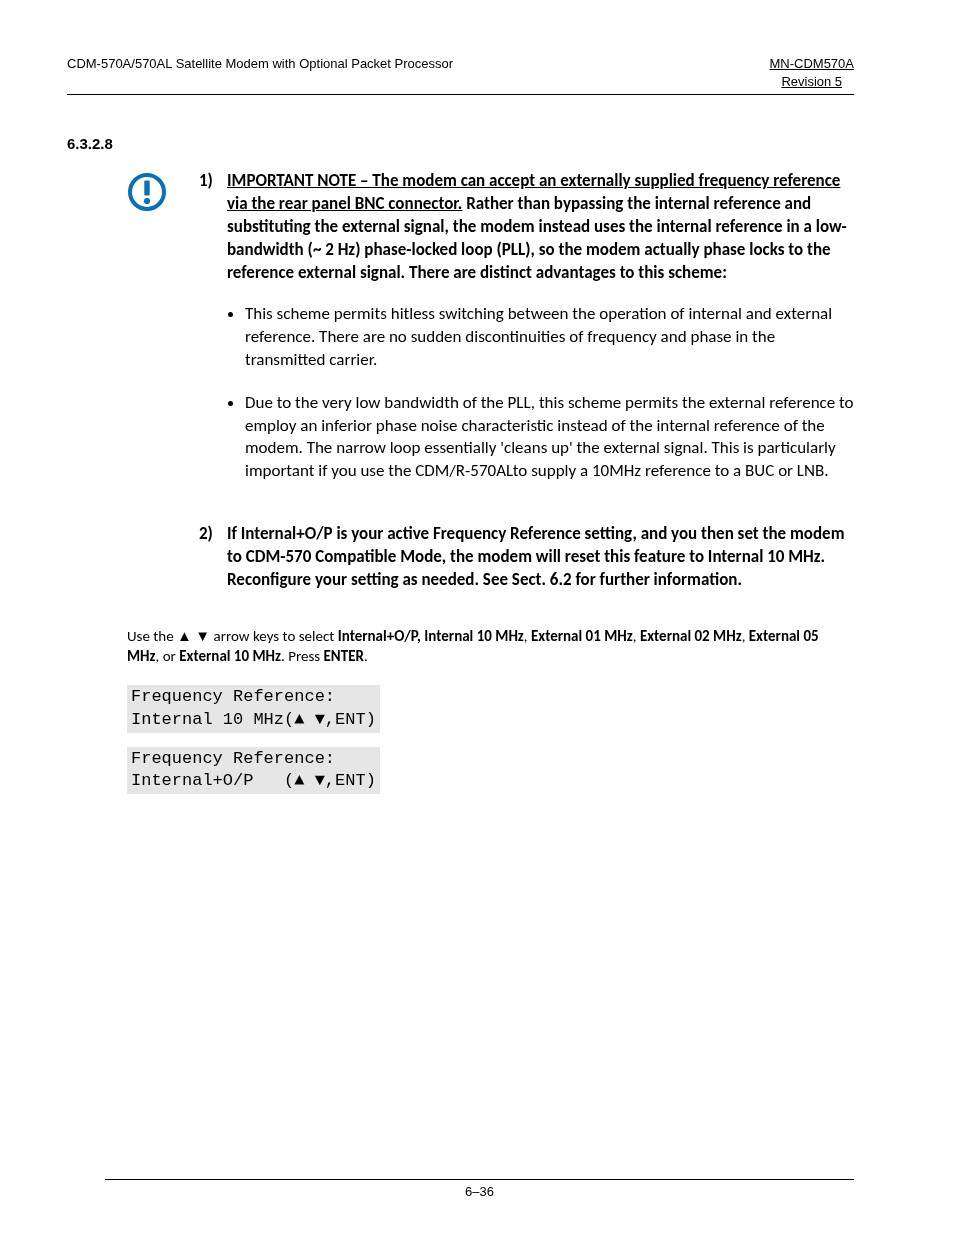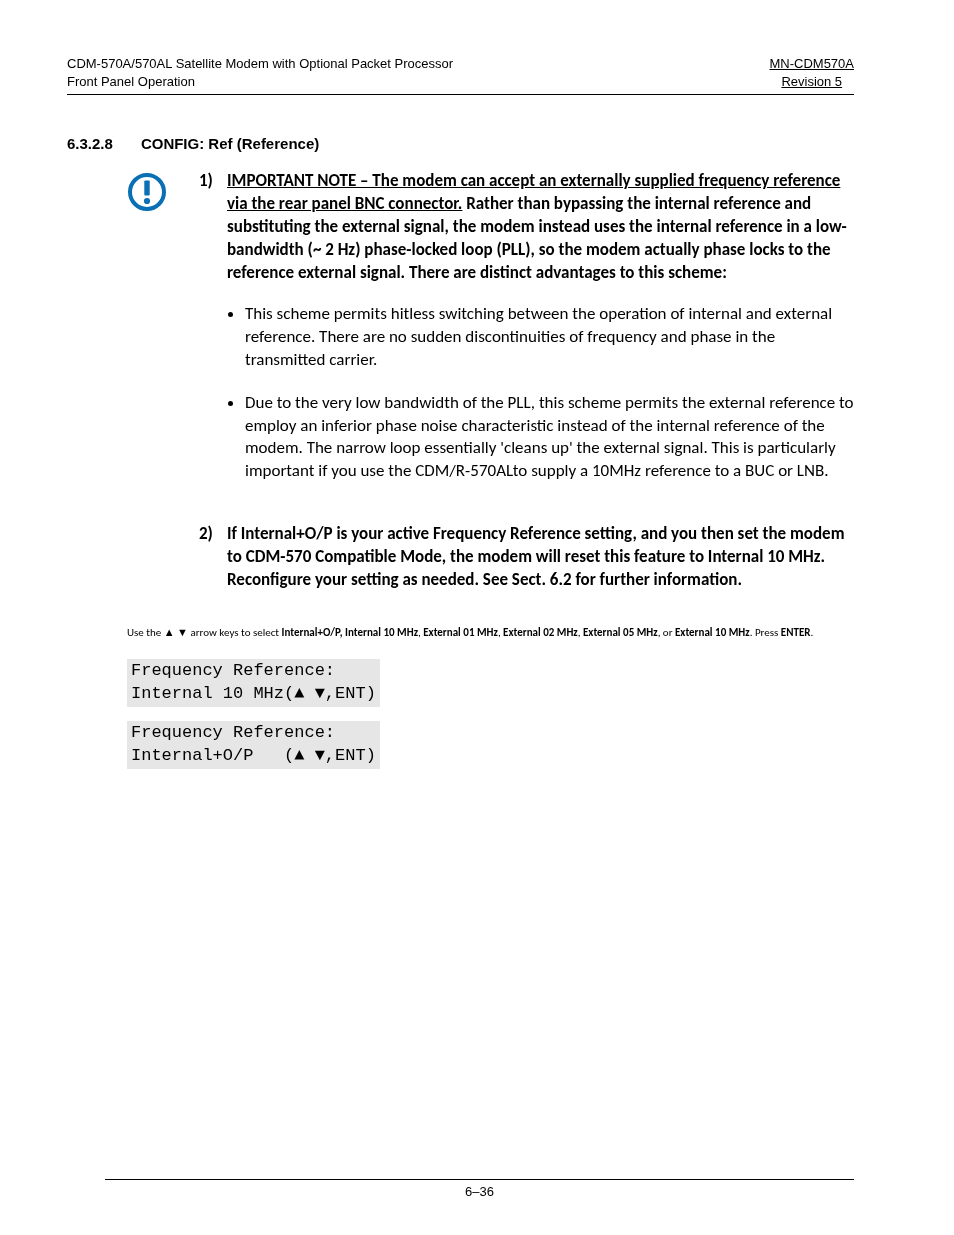--- a/index.html
+++ b/index.html
@@ -71,21 +71,21 @@
     margin: 18px 0 0 18px;
     padding: 0;
   }
   ul.sub li {
     margin-bottom: 20px;
     font-weight: normal;
     line-height: 1.35;
   }
   .body-text {
     margin-left: 60px;
-    font-size: 11px;
+    font-size: 15px;
     line-height: 1.35;
     margin-top: 0;
     margin-bottom: 18px;
   }
   .code-block {
     display: inline-block;
     font-family: "Courier New", monospace;
     font-weight: normal;
     font-size: 17px;
     background: #e6e6e6;
@@ -109,31 +109,29 @@
   b { font-weight: bold; }
 </style>
 </head>
 <body>
 
 <div class="page">
 
   <div class="header">
     <div class="header-left">
       <div>CDM-570A/570AL Satellite Modem with Optional Packet Processor</div>
-      <div>Front Panel Operation</div>
     </div>
     <div class="header-right">
       <div>MN-CDM570A</div>
       <div>Revision 5</div>
     </div>
   </div>
 
   <h2 class="section-heading">
     <span>6.3.2.8</span>
-    <span>CONFIG: Ref (Reference)</span>
   </h2>
 
   <div class="note-block">
     <div class="icon-col">
       <svg class="note-icon" viewBox="0 0 40 40">
         <circle cx="20" cy="20" r="17" fill="none" stroke="#0a6fb4" stroke-width="4"></circle>
         <rect x="17.3" y="8.5" width="5.4" height="15" fill="#0a6fb4" rx="1"></rect>
         <circle cx="20" cy="29" r="3.1" fill="#0a6fb4"></circle>
       </svg>
     </div>

